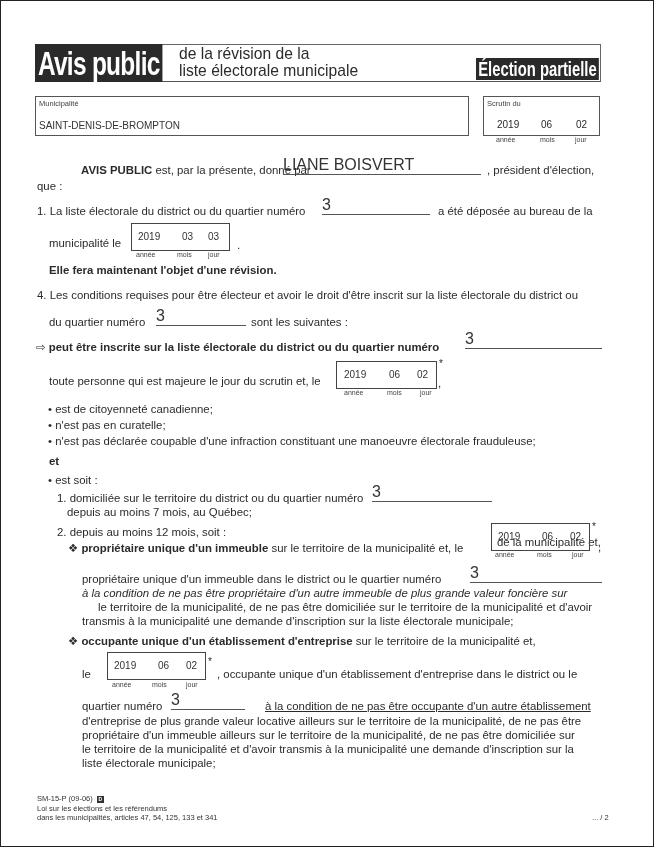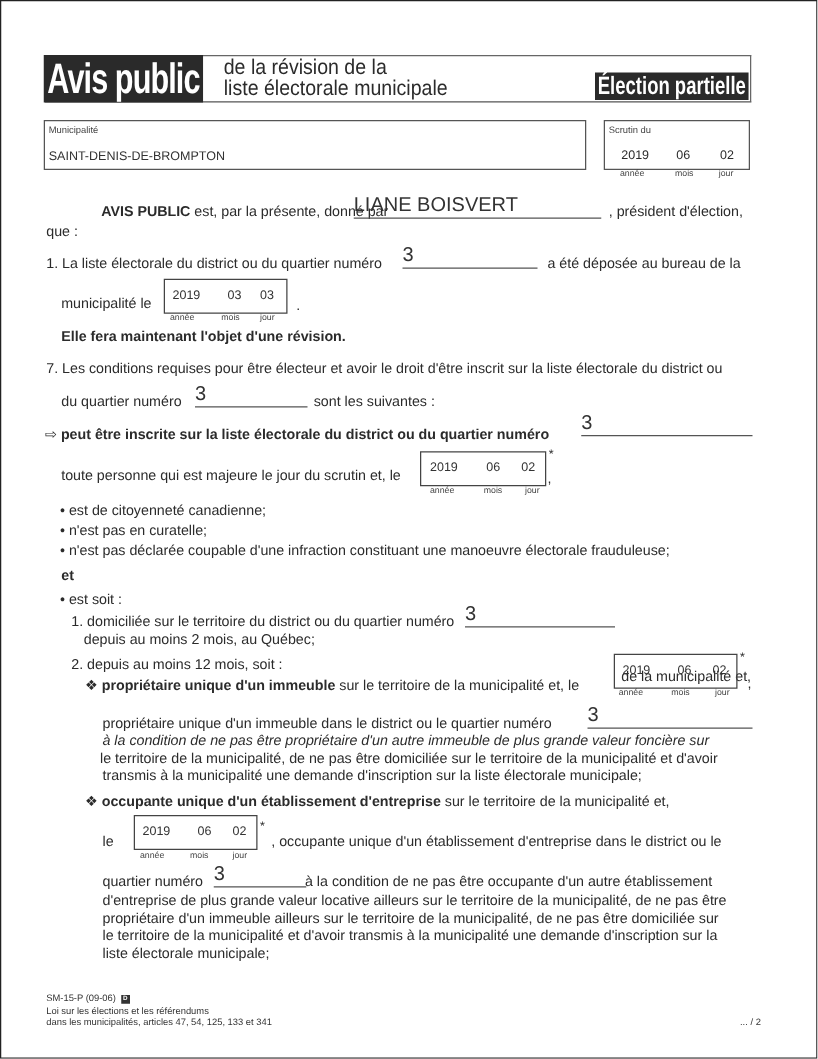--- a/index.html
+++ b/index.html
@@ -122,21 +122,21 @@
   <span class="d" style="left:76px">03</span>
 </div>
 <div class="date-caps" style="left:136px;top:251px;">
   <span style="left:0">année</span>
   <span style="left:41px">mois</span>
   <span style="left:72px">jour</span>
 </div>
 <div class="abs" style="left:237px;top:239px;">.</div>
 <div class="abs b" style="left:49px;top:264px;">Elle fera maintenant l'objet d'une révision.</div>
 
-<div class="abs" style="left:37px;top:289px;">7. Les conditions requises pour être électeur et avoir le droit d'être inscrit sur la liste électorale du district ou</div>
+<div class="abs" style="left:37px;top:289px;">4. Les conditions requises pour être électeur et avoir le droit d'être inscrit sur la liste électorale du district ou</div>
 <div class="abs" style="left:49px;top:316px;">du quartier numéro</div>
 <div class="under" style="left:156px;top:311px;width:90px;">3</div>
 <div class="abs" style="left:251px;top:316px;">sont les suivantes :</div>
 
 <div class="abs" style="left:36px;top:340px;">
   <span>⇨</span>
   <span class="b">peut être inscrite sur la liste électorale du district ou du quartier numéro</span>
 </div>
 <div class="under" style="left:465px;top:334px;width:137px;">3</div>
 
@@ -157,21 +157,21 @@
 <div class="abs" style="left:48px;top:403px;">• <span>est de citoyenneté canadienne;</span></div>
 <div class="abs" style="left:48px;top:419px;">• <span>n'est pas en curatelle;</span></div>
 <div class="abs" style="left:48px;top:435px;">• <span>n'est pas déclarée coupable d'une infraction constituant une manoeuvre électorale frauduleuse;</span></div>
 
 <div class="abs b" style="left:49px;top:455px;">et</div>
 <div class="abs" style="left:48px;top:474px;">• <span>est soit :</span></div>
 
 <div class="abs" style="left:57px;top:492px;">1. domiciliée sur le territoire du district ou du quartier numéro</div>
 <div class="under" style="left:372px;top:487px;width:120px;">3</div>
 <div class="abs" style="left:497px;top:492px;margin-top:44px;">de la municipalité et,</div>
-<div class="abs" style="left:67px;top:506px;">depuis au moins 2 mois, au Québec;</div>
+<div class="abs" style="left:67px;top:506px;">depuis au moins 7 mois, au Québec;</div>
 
 <div class="abs" style="left:57px;top:526px;">2. depuis au moins 12 mois, soit :</div>
 <div class="abs" style="left:68px;top:541px;">
   <span>❖</span>
   <span class="b">propriétaire unique d'un immeuble</span><span> sur le territoire de la municipalité et, le</span>
 </div>
 <div class="date" style="left:491px;top:523px;width:97px;">
   <span class="y" style="left:6px">2019</span>
   <span class="m" style="left:50px">06</span>
   <span class="d" style="left:78px">02</span>
@@ -180,21 +180,21 @@
 <span class="abs" style="left:598px;top:541px;">,</span>
 <div class="date-caps" style="left:495px;top:551px;">
   <span style="left:0">année</span>
   <span style="left:42px">mois</span>
   <span style="left:77px">jour</span>
 </div>
 
 <div class="abs" style="left:82px;top:573px;">propriétaire unique d'un immeuble dans le district ou le quartier numéro</div>
 <div class="under" style="left:470px;top:568px;width:132px;">3</div>
 <div class="abs" style="left:82px;top:587px;font-style:italic;">à la condition de ne pas être propriétaire d'un autre immeuble de plus grande valeur foncière sur</div>
-<div class="abs" style="left:80px;top:601px;">le territoire de la municipalité, de ne pas être domiciliée sur le territoire de la municipalité et d'avoir</div>
+<div class="abs" style="left:98px;top:601px;">le territoire de la municipalité, de ne pas être domiciliée sur le territoire de la municipalité et d'avoir</div>
 <div class="abs" style="left:82px;top:615px;">transmis à la municipalité une demande d'inscription sur la liste électorale municipale;</div>
 
 <div class="abs" style="left:68px;top:634px;">
   <span>❖</span>
   <span class="b">occupante unique d'un établissement d'entreprise</span><span> sur le territoire de la municipalité et,</span>
 </div>
 <div class="abs" style="left:82px;top:668px;">le</div>
 <div class="date" style="left:107px;top:652px;width:97px;">
   <span class="y" style="left:6px">2019</span>
   <span class="m" style="left:50px">06</span>
@@ -203,21 +203,21 @@
 <span class="ast" style="left:208px;top:656px;">*</span>
 <div class="date-caps" style="left:112px;top:681px;">
   <span style="left:0">année</span>
   <span style="left:40px">mois</span>
   <span style="left:74px">jour</span>
 </div>
 <div class="abs" style="left:217px;top:668px;">, occupante unique d'un établissement d'entreprise dans le district ou le</div>
 
 <div class="abs" style="left:82px;top:700px;">quartier numéro</div>
 <div class="under" style="left:171px;top:695px;width:74px;">3</div>
-<div class="abs" style="left:244px;top:700px;">à la condition de ne pas être occupante d'un autre établissement</div>
+<div class="abs" style="left:265px;top:700px;text-decoration:underline;">à la condition de ne pas être occupante d'un autre établissement</div>
 <div class="abs" style="left:82px;top:715px;">d'entreprise de plus grande valeur locative ailleurs sur le territoire de la municipalité, de ne pas être</div>
 <div class="abs" style="left:82px;top:729px;">propriétaire d'un immeuble ailleurs sur le territoire de la municipalité, de ne pas être domiciliée sur</div>
 <div class="abs" style="left:82px;top:743px;">le territoire de la municipalité et d'avoir transmis à la municipalité une demande d'inscription sur la</div>
 <div class="abs" style="left:82px;top:757px;">liste électorale municipale;</div>
 
 <div class="footer" style="top:794px;">
   <span>SM-15-P (09-06)</span><span class="badge">D</span>
 </div>
 <div class="footer" style="top:804px;">Loi sur les élections et les référendums</div>
 <div class="footer" style="top:813px;">dans les municipalités, articles 47, 54, 125, 133 et 341</div>

